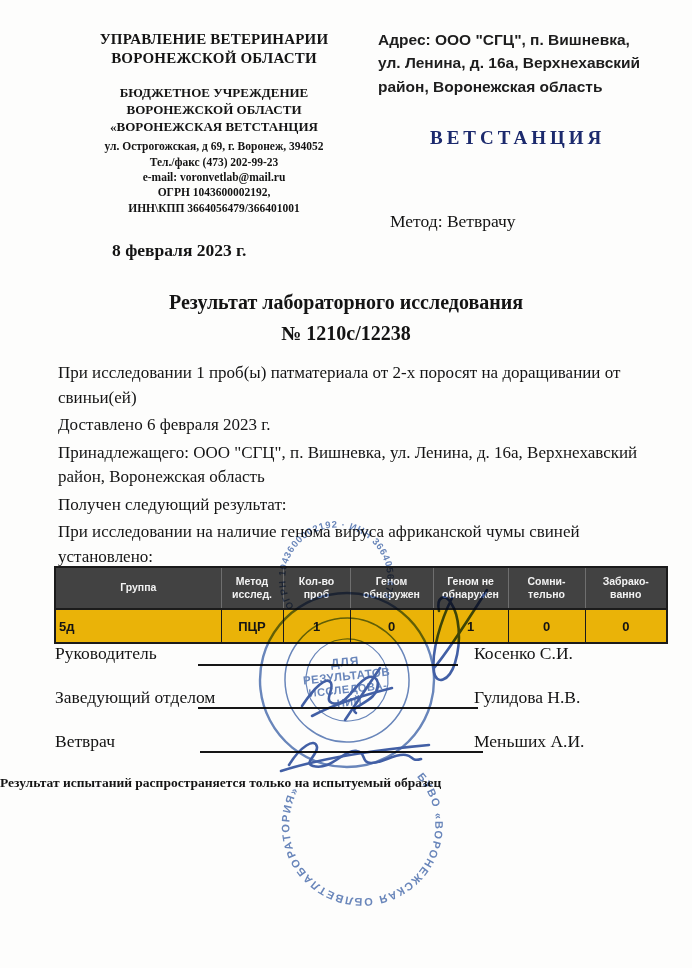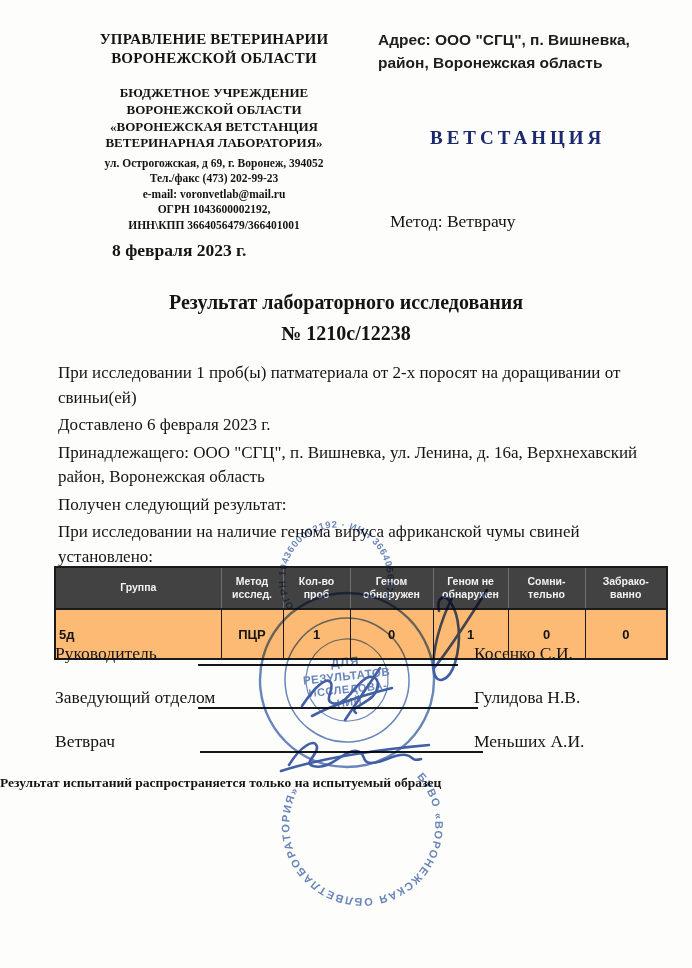--- a/index.html
+++ b/index.html
@@ -26,22 +26,22 @@
     font-weight:bold;font-size:20px;line-height:1.55;}
   
   .body-text{position:absolute;left:42px;top:361px;width:616px;font-size:17px;line-height:24.5px;}
   .body-text p{margin:0 0 3px 16px;}
   
   .results{position:absolute;left:42px;top:566px;width:612px;border-collapse:collapse;
     table-layout:fixed;font-family:"Liberation Sans",sans-serif;border:2px solid #1b1b1b;margin-left:12px;}
   .results th{background:var(--table-header-bg,#424242);color:#f2f2f2;font-weight:bold;
     font-size:10.5px;line-height:1.25;padding:2px 2px;border:1px solid #6f6f6f;
     border-bottom:2px solid #1b1b1b;text-align:center;vertical-align:middle;height:36px;}
-  .results td{background:#fdba74;border:1.5px solid #1b1b1b;font-weight:bold;font-size:13px;
-    height:24px;text-align:center;padding:12px 3px;vertical-align:middle;}
+  .results td{background:#eab308;border:1.5px solid #1b1b1b;font-weight:bold;font-size:13px;
+    height:24px;text-align:center;padding:4px 3px;vertical-align:middle;}
   .results td.first{text-align:left;font-size:13px;}
   
   .sig-label{position:absolute;left:55px;font-size:17.5px;}
   .sig-name{position:absolute;left:474px;font-size:17.5px;}
   .sig-line{position:absolute;height:2px;background:#161616;}
   
   .doc-footer{position:absolute;left:0;top:775px;width:692px;text-align:left;
     font-weight:bold;font-size:13.5px;}
   
   .ink{position:absolute;left:0;top:0;pointer-events:none;mix-blend-mode:multiply;opacity:.9;}
@@ -56,33 +56,33 @@
 
   <div class="lh-left">
     <div class="lh-authority">
       <div>УПРАВЛЕНИЕ ВЕТЕРИНАРИИ</div>
       <div>ВОРОНЕЖСКОЙ ОБЛАСТИ</div>
     </div>
     <div class="lh-institution">
       <div>БЮДЖЕТНОЕ УЧРЕЖДЕНИЕ</div>
       <div>ВОРОНЕЖСКОЙ ОБЛАСТИ</div>
       <div>«ВОРОНЕЖСКАЯ ВЕТСТАНЦИЯ</div>
-      <div>ВЕТЕРИНАРНАЯ ЛАБОРАТОРИЯ»</div>
     </div>
     <div class="lh-contact">
       <div>ул. Острогожская, д 69, г. Воронеж, 394052</div>
       <div>Тел./факс  (473) 202-99-23</div>
       <div>e-mail:  voronvetlab@mail.ru</div>
       <div>ОГРН 1043600002192,</div>
       <div>ИНН\КПП 3664056479/366401001</div>
     </div>
   </div>
 
   <div class="rx-address">
     <div>Адрес: ООО "СГЦ", п. Вишневка,</div>
+    <div>ул. Ленина, д. 16а, Верхнехавский</div>
     <div>район, Воронежская область</div>
   </div>
   <div class="rx-station">ВЕТСТАНЦИЯ</div>
   <div class="rx-to">Метод: Ветврачу</div>
 
   <div class="doc-date">8 февраля 2023 г.</div>
 
   <div class="doc-title">
     <div>Результат лабораторного исследования</div>
     <div>№ 1210с/12238</div>

